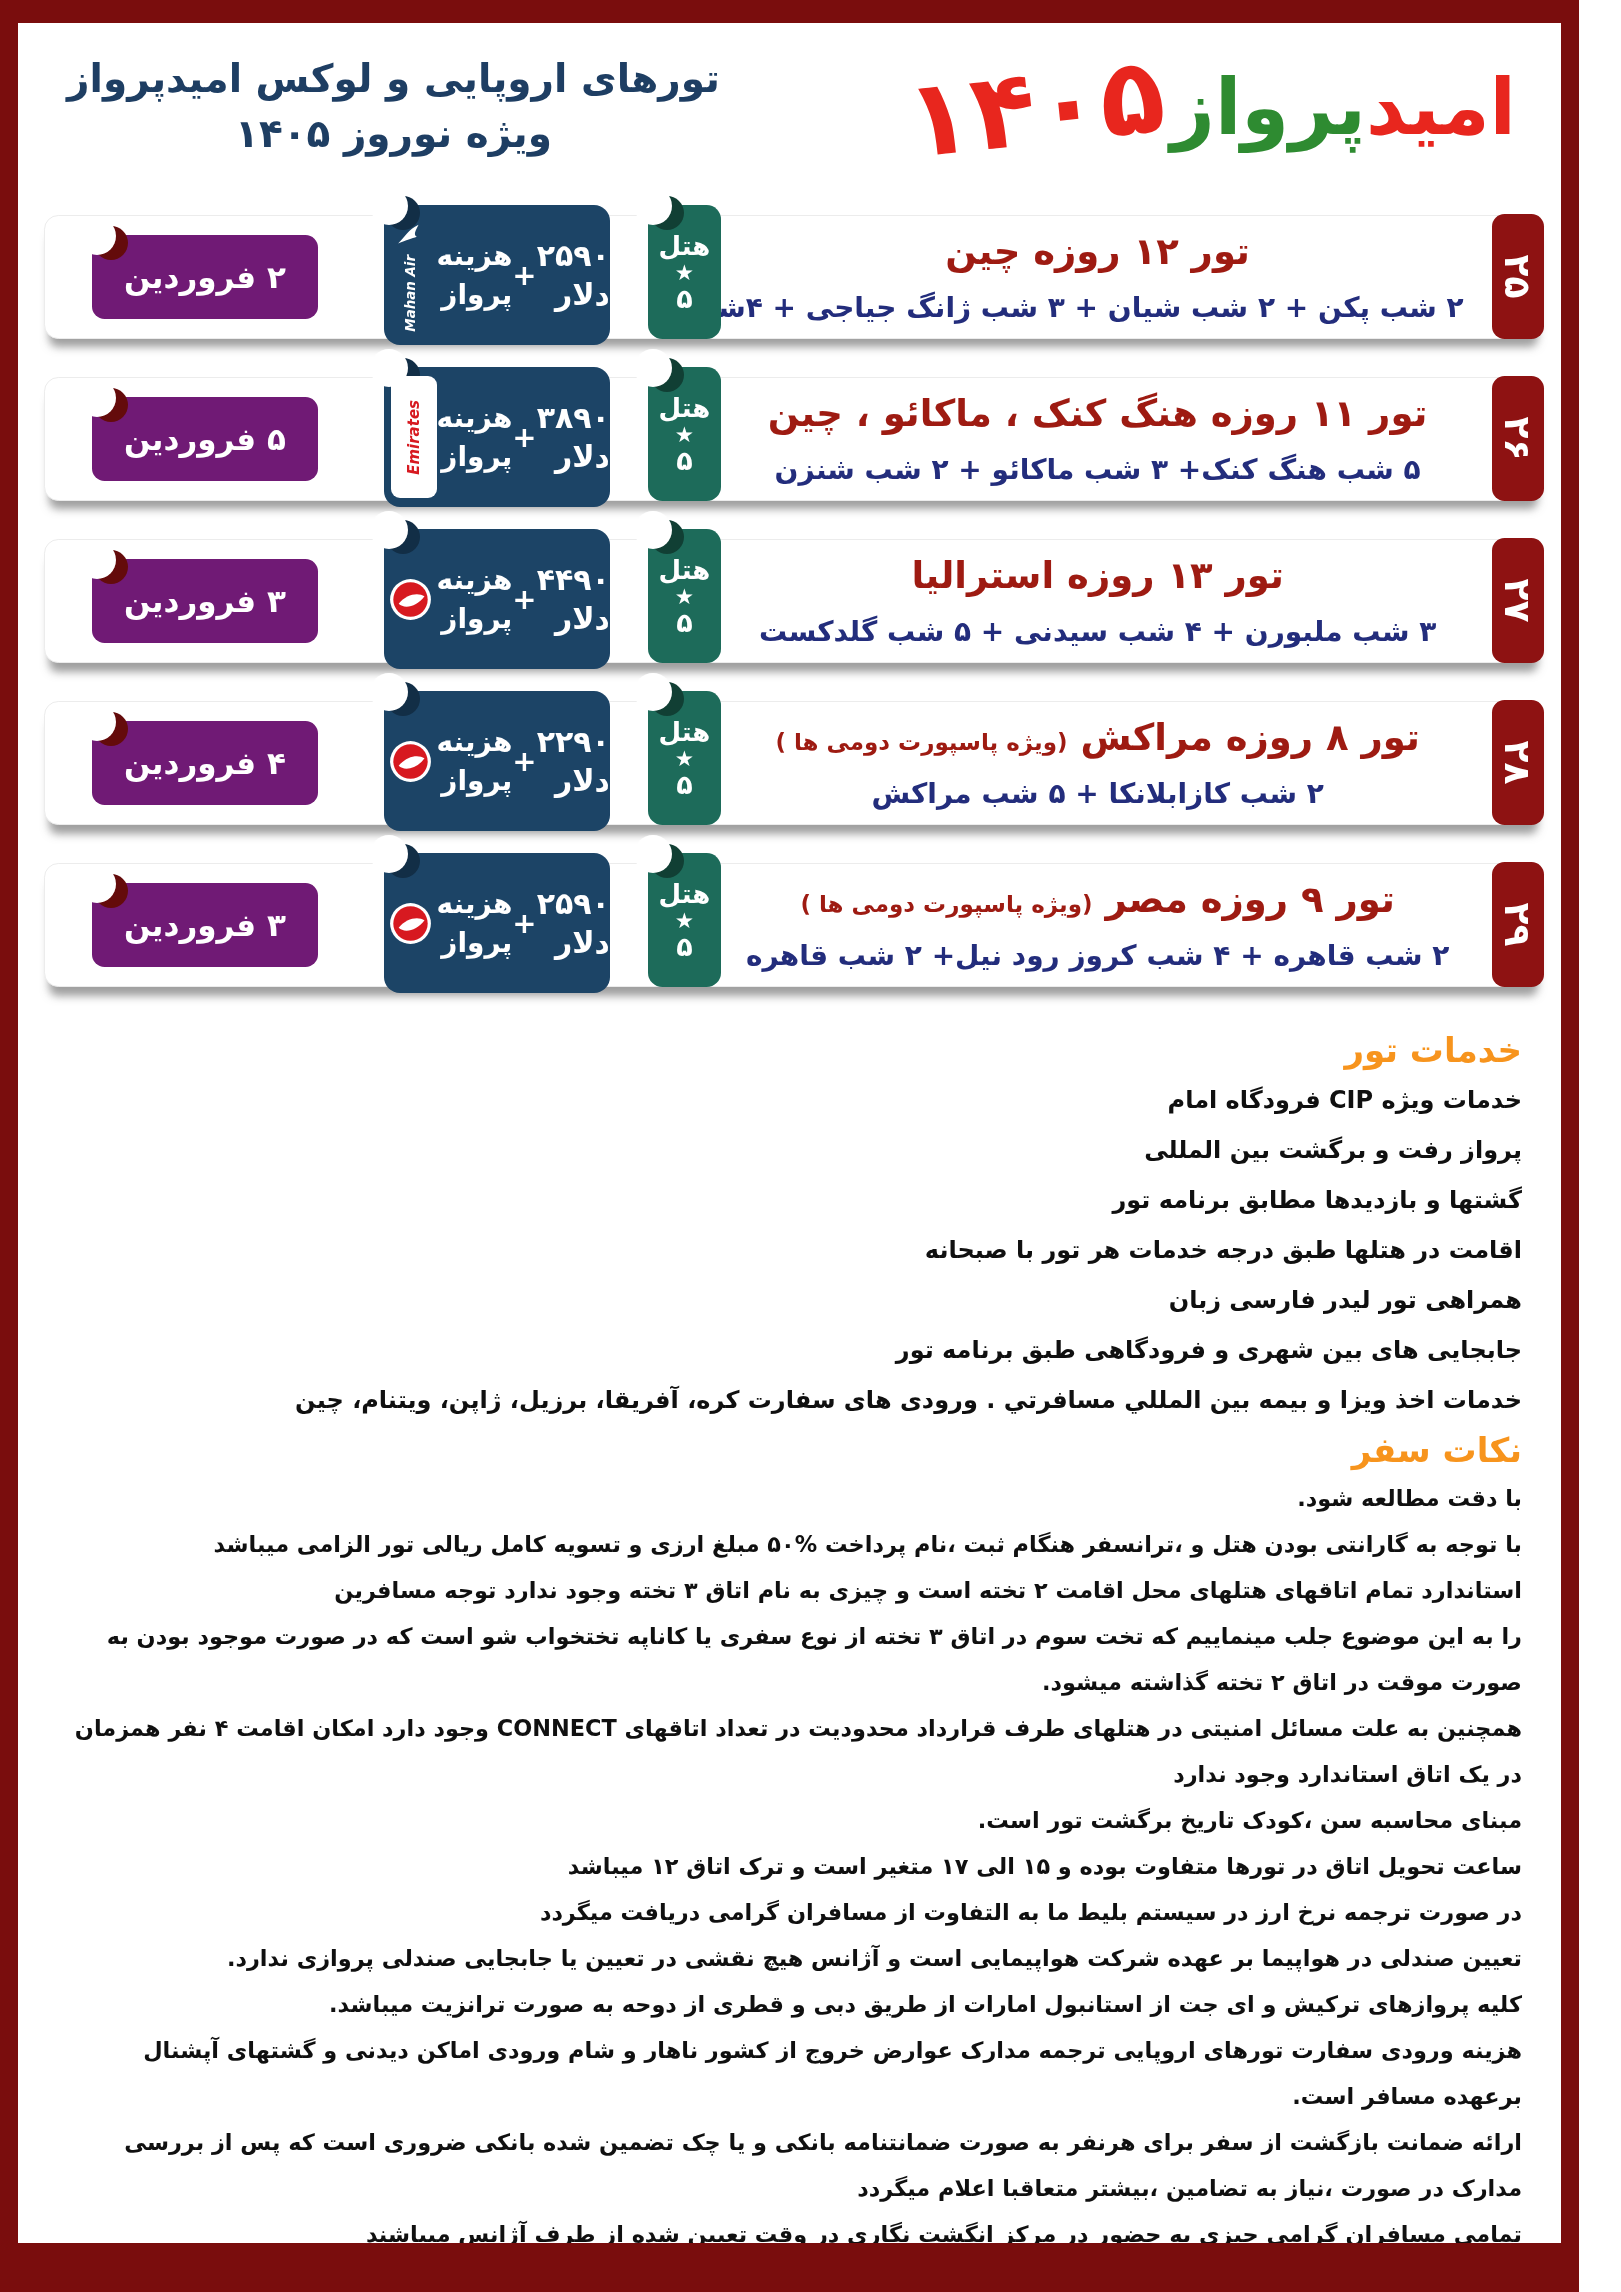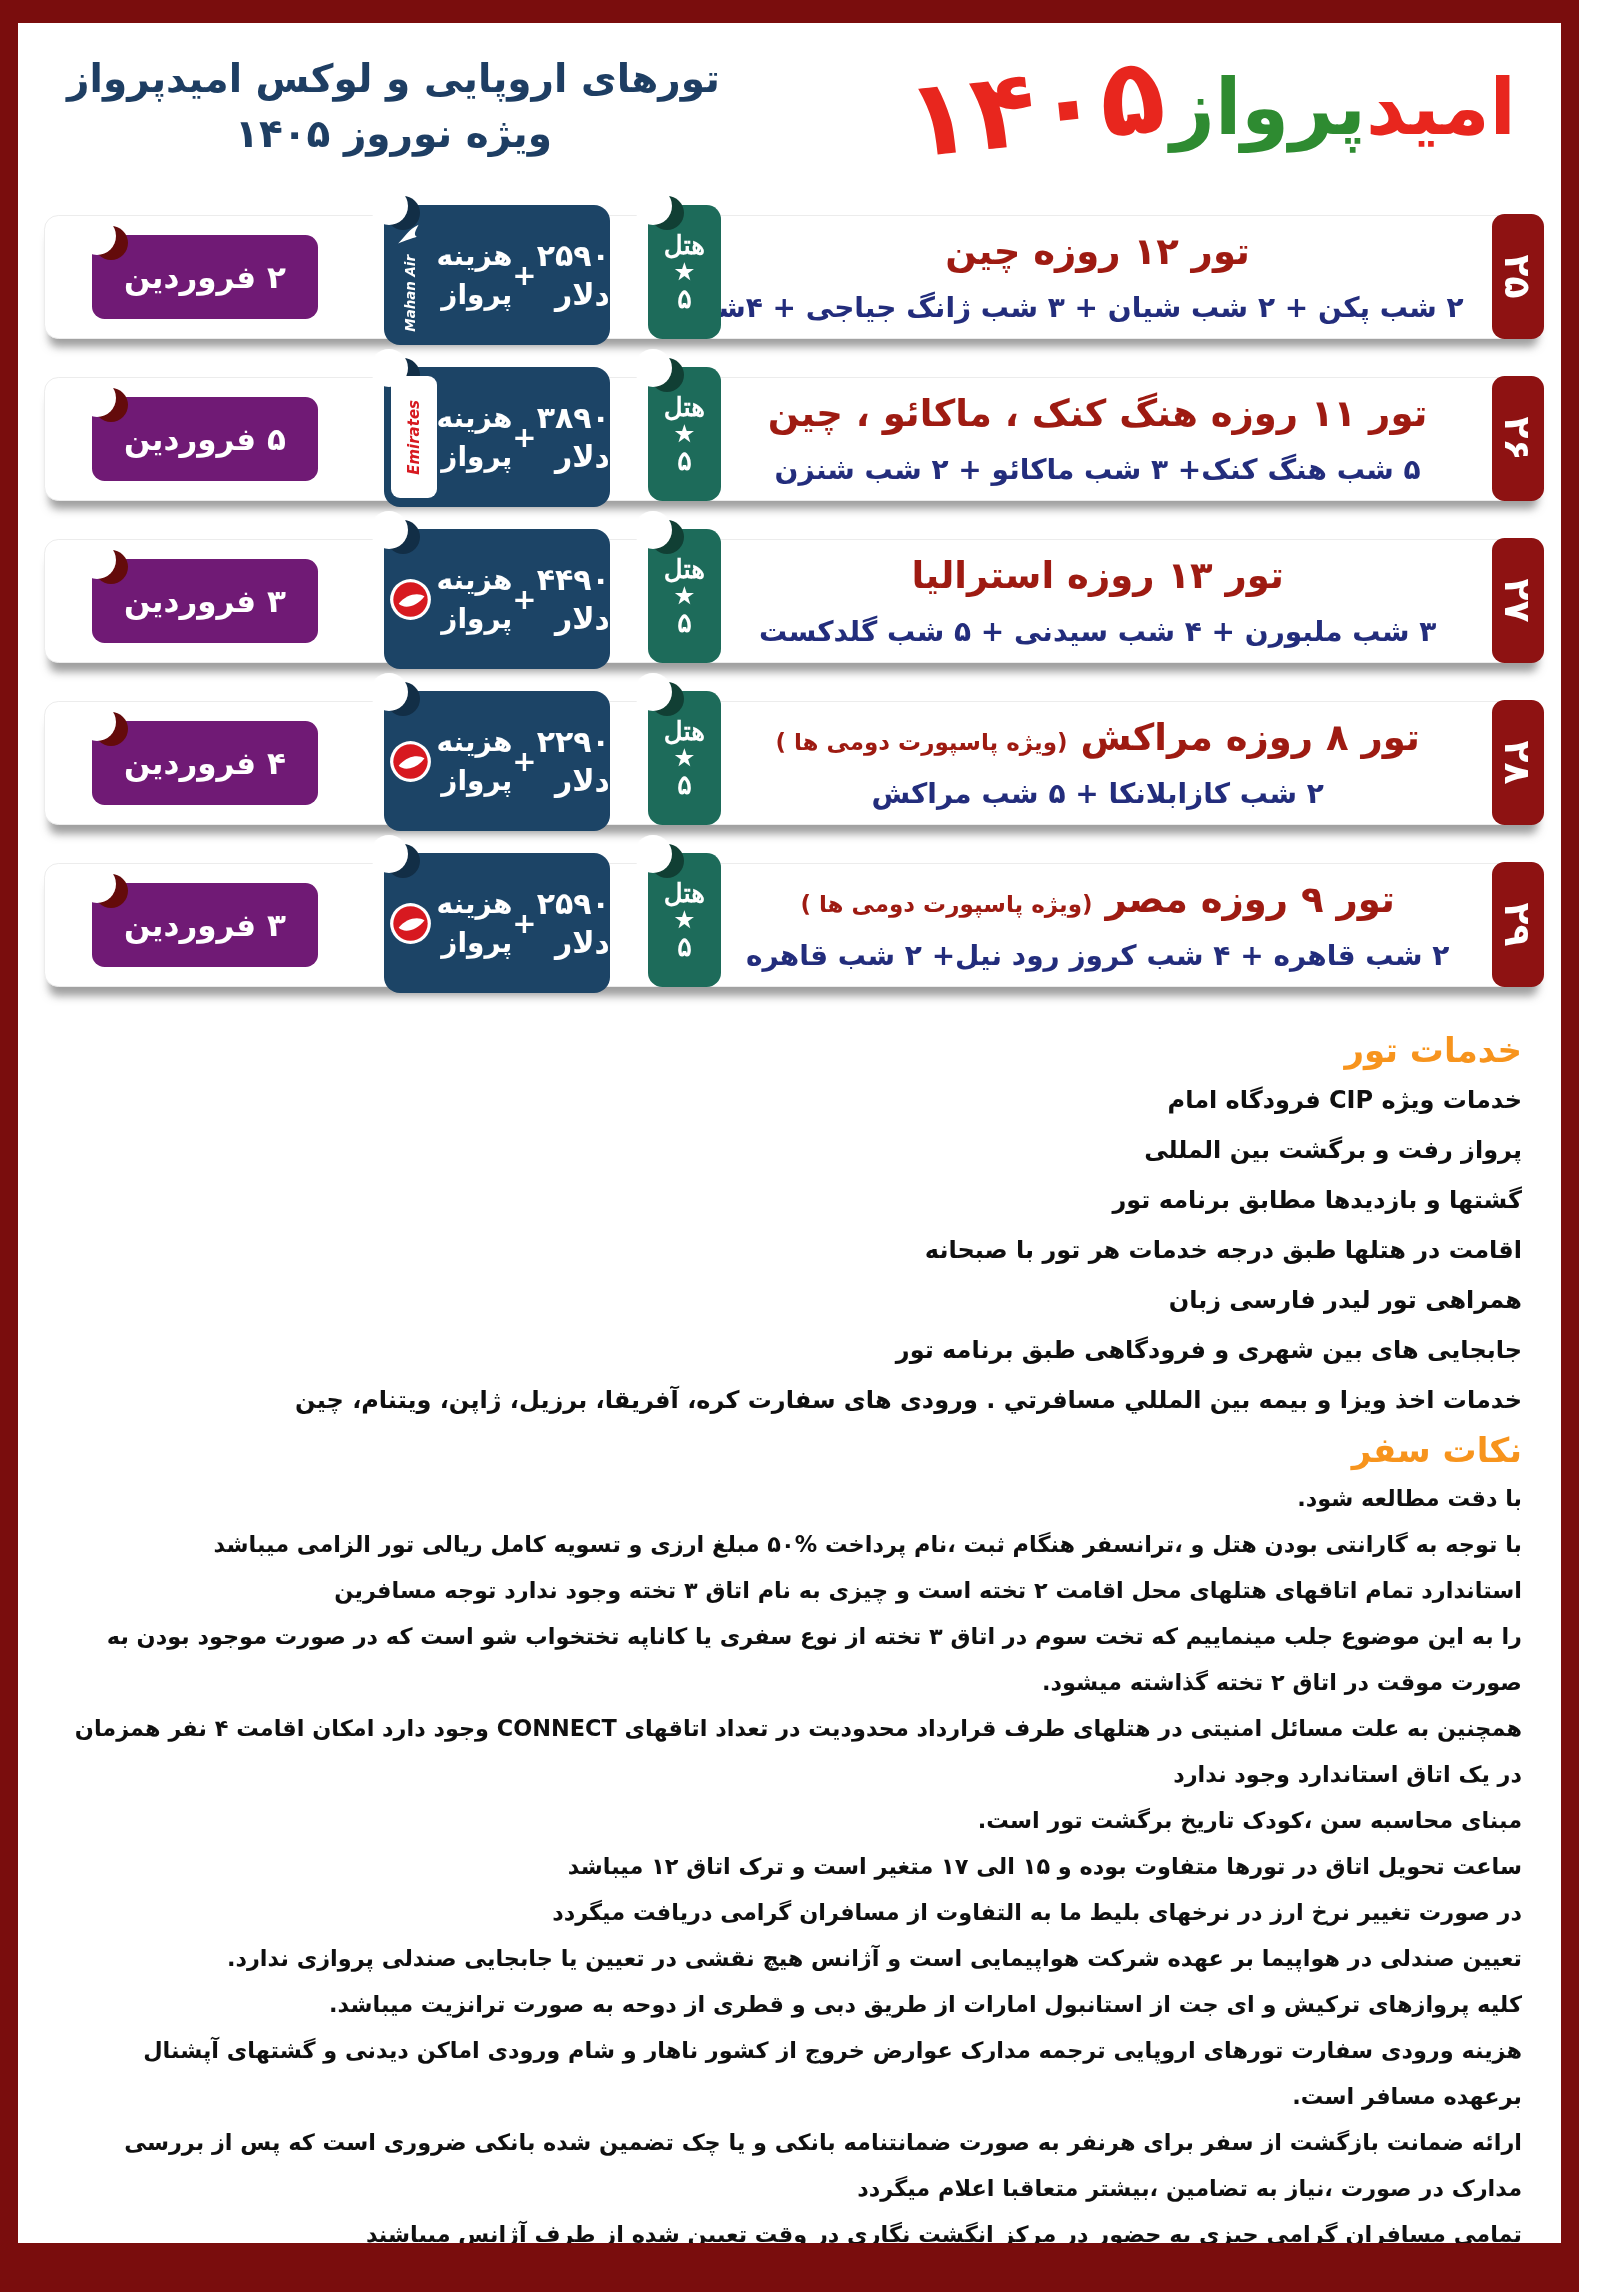--- a/index.html
+++ b/index.html
@@ -39,21 +39,21 @@
   .air-col { width:57px; display:flex; align-items:center; justify-content:center; flex-direction:column; gap:3.6px; }
   .air-emirates { background:#fff; border-radius:9px; margin:9px 0 9px 7.2px; width:50px; }
   .vtext { writing-mode:vertical-rl; transform:rotate(180deg); font-weight:bold; font-style:italic; }
   .mahan-text { color:#fff; font-size:13.4px; }
   .emirates-text { color:#d71920; font-size:15px; }
   .price-col { flex:1; direction:rtl; display:flex; flex-direction:row; align-items:center; justify-content:center; color:#fff; font-weight:bold; }
   .price-col .price { font-size:30px; line-height:39px; }
   .price-col .plus { font-size:29px; line-height:30px; }
   .price-col .note { font-size:28px; line-height:39px; }
   .hotel-badge { --curl:#113f34; margin-left:38px; margin-top:-10.7px; width:73px; height:134px;
-                 background:#1d6b5a; border-radius:14.3px;font-family:Liberation Serif, serif; }
+                 background:#1d6b5a; border-radius:14.3px; }
   .hotel-badge .badge-inner { flex-direction:column; align-items:center; justify-content:center; color:#fff; font-weight:bold; }
   .hotel-badge .hl { font-size:26px; }
   .hotel-badge .star { font-size:21.5px; line-height:23px; }
   .hotel-badge .st { font-size:27px; line-height:30px; }
   .row-text { flex:1; direction:rtl; text-align:center; padding:12.5px 30px 0 10.7px; overflow:hidden; }
   .tour-title { color:#9e1b12; font-size:37px; font-weight:bold; line-height:47px; white-space:nowrap; }
   .tour-sub { color:#9e1b12; font-size:23px; font-weight:bold; }
   .tour-desc { color:#232d7c; font-size:28px; font-weight:bold; margin-top:10.7px; white-space:nowrap; }
   .num-tab { width:52px; background:#8e1212; border-radius:12.5px; display:flex; align-items:center; justify-content:center; margin:-1.8px -1.8px; }
   .num-tab span { color:#fff; font-size:36px; font-weight:bold; transform:rotate(90deg); display:inline-block; }
@@ -282,21 +282,21 @@
 
   <div class="section notes">
     <div class="sec-heading">نکات سفر</div>
     <div class="note-item">با دقت مطالعه شود.</div>
     <div class="note-item">با توجه به گارانتی بودن هتل و ،ترانسفر هنگام ثبت ،نام پرداخت %۵۰ مبلغ ارزی و تسویه کامل ریالی تور الزامی میباشد</div>
     <div class="note-item">استاندارد تمام اتاقهای هتلهای محل اقامت ۲ تخته است و چیزی به نام اتاق ۳ تخته وجود ندارد توجه مسافرین</div>
     <div class="note-item">را به این موضوع جلب مینماییم که تخت سوم در اتاق ۳ تخته از نوع سفری یا کاناپه تختخواب شو است که در صورت موجود بودن به صورت موقت در اتاق ۲ تخته گذاشته میشود.</div>
     <div class="note-item">همچنین به علت مسائل امنیتی در هتلهای طرف قرارداد محدودیت در تعداد اتاقهای CONNECT وجود دارد امکان اقامت ۴ نفر همزمان در یک اتاق استاندارد وجود ندارد</div>
     <div class="note-item">مبنای محاسبه سن ،کودک تاریخ برگشت تور است.</div>
     <div class="note-item">ساعت تحویل اتاق در تورها متفاوت بوده و ۱۵ الی ۱۷ متغیر است و ترک اتاق ۱۲ میباشد</div>
-    <div class="note-item">در صورت تغییر نرخ ارز در نرخهای بلیط ما به التفاوت از مسافران گرامی دریافت میگردد</div>
+    <div class="note-item">در صورت ترجمه نرخ ارز در سیستم بلیط ما به التفاوت از مسافران گرامی دریافت میگردد</div>
     <div class="note-item">تعیین صندلی در هواپیما بر عهده شرکت هواپیمایی است و آژانس هیچ نقشی در تعیین یا جابجایی صندلی پروازی ندارد.</div>
     <div class="note-item">کلیه پروازهای ترکیش و ای جت از استانبول امارات از طریق دبی و قطری از دوحه به صورت ترانزیت میباشد.</div>
     <div class="note-item">هزینه ورودی سفارت تورهای اروپایی ترجمه مدارک عوارض خروج از کشور ناهار و شام ورودی اماکن دیدنی و گشتهای آپشنال برعهده مسافر است.</div>
     <div class="note-item">ارائه ضمانت بازگشت از سفر برای هرنفر به صورت ضمانتنامه بانکی و یا چک تضمین شده بانکی ضروری است که پس از بررسی مدارک در صورت ،نیاز به تضامین ،بیشتر متعاقبا اعلام میگردد</div>
     <div class="note-item">تمامی مسافران گرامی چیزی به حضور در مرکز انگشت نگاری در وقت تعیین شده از طرف آژانس میباشند</div>
     <div class="note-item">آژانس های همکار موظف به فروش تمامی تورها با نرخهای درج شده در پکیج می باشند . مسئولیت کنترل گذرنامه و چک ممنوع الخروجی برعهده مسافر است.</div>
 
   </div>
 
 </div>

